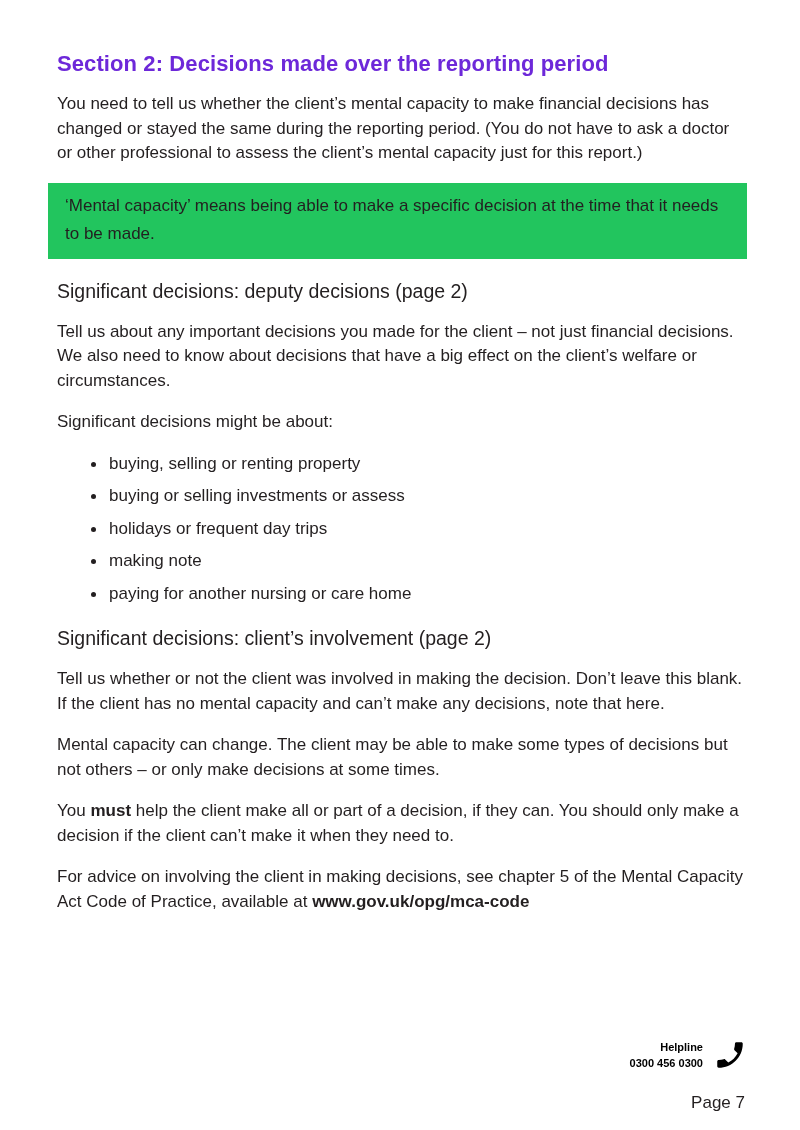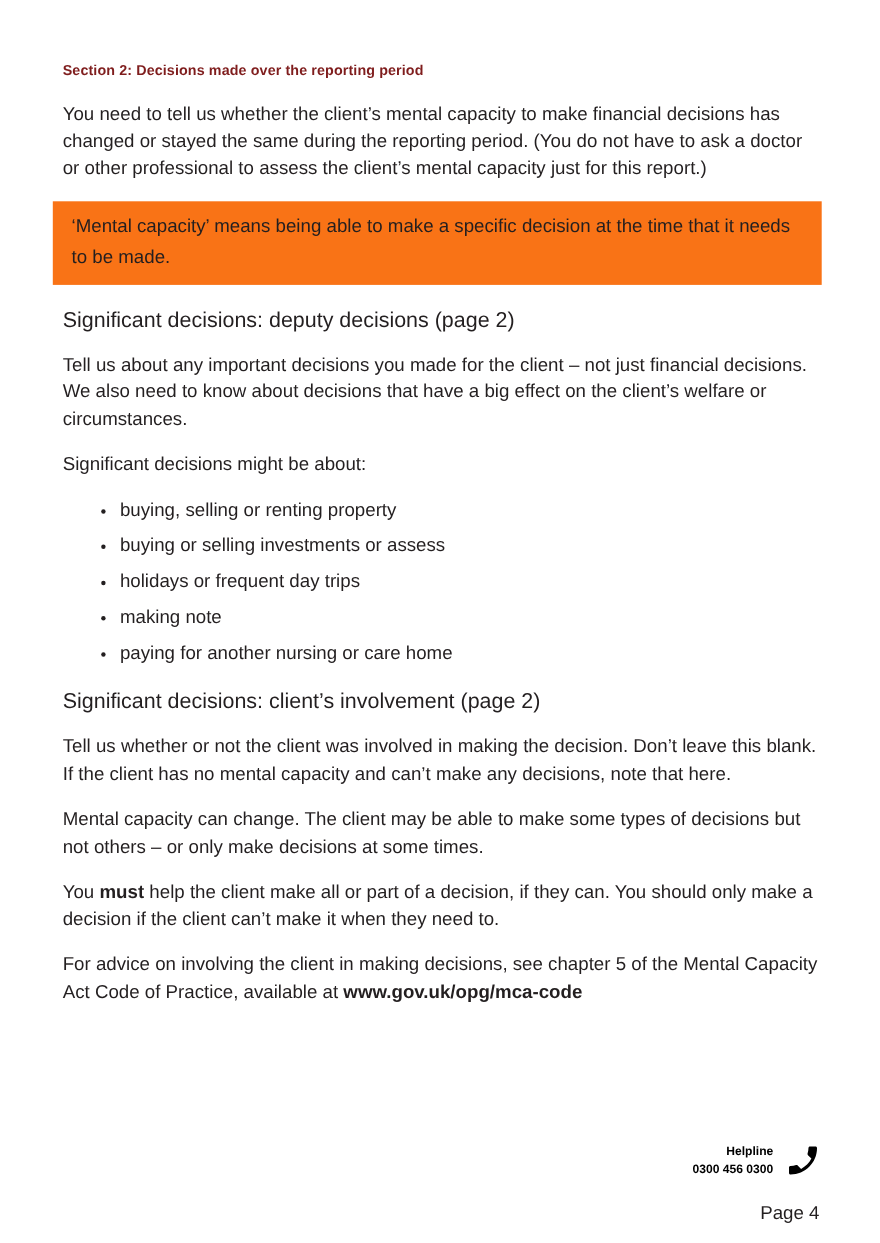--- a/index.html
+++ b/index.html
@@ -16,33 +16,33 @@
     overflow: hidden;
   }
   .content {
     position: absolute;
     left: 57px;
     top: 0;
     width: 688px;
   }
   h1.section-heading {
     margin: 52px 0 17px 0;
-    font-size: 13px;
+    font-size: 22px;
     line-height: 23px;
     font-weight: 700;
-    color: #7f1d1d;
+    color: #6d28d9;
     letter-spacing: 0.1px;
   }
   p.body-text {
     margin: 0 0 17px 0;
     font-size: 17px;
     line-height: 24.5px;
   }
   .note-box {
-    background: #f97316;
+    background: #22c55e;
     margin: 0 -2px 9px -9px;
     padding: 9px 15px 11px 17px;
   }
   .note-box p {
     margin: 0;
     font-size: 17px;
     line-height: 28px;
   }
   h2.sub-heading {
     margin: 21px 0 17px 0;
@@ -149,13 +149,13 @@
     <div>Helpline</div>
     <div>0300 456 0300</div>
   </div>
   <span class="phone-icon-wrap">
     <svg width="34" height="34" viewBox="0 0 24 24" aria-hidden="true">
       <path fill="#000000" d="M6.62 10.79c1.44 2.83 3.76 5.14 6.59 6.59l2.2-2.2c.27-.27.67-.36 1.02-.24 1.12.37 2.33.57 3.57.57.55 0 1 .45 1 1V20c0 .55-.45 1-1 1-9.39 0-17-7.61-17-17 0-.55.45-1 1-1h3.5c.55 0 1 .45 1 1 0 1.25.2 2.45.57 3.57.11.35.03.74-.25 1.02l-2.2 2.2z"></path>
     </svg>
   </span>
 </div>
 
-<div class="page-number">Page 4</div>
+<div class="page-number">Page 7</div>
 
 </body></html>

